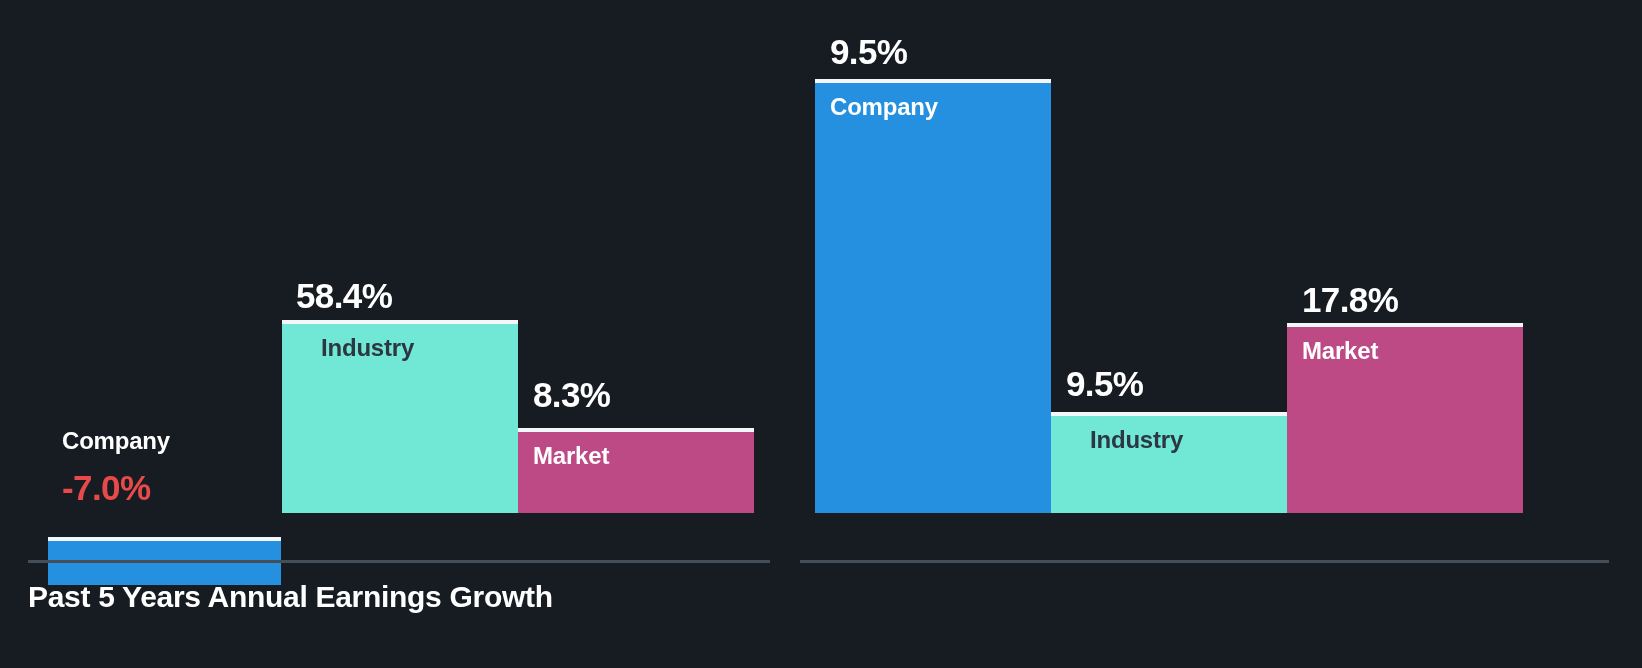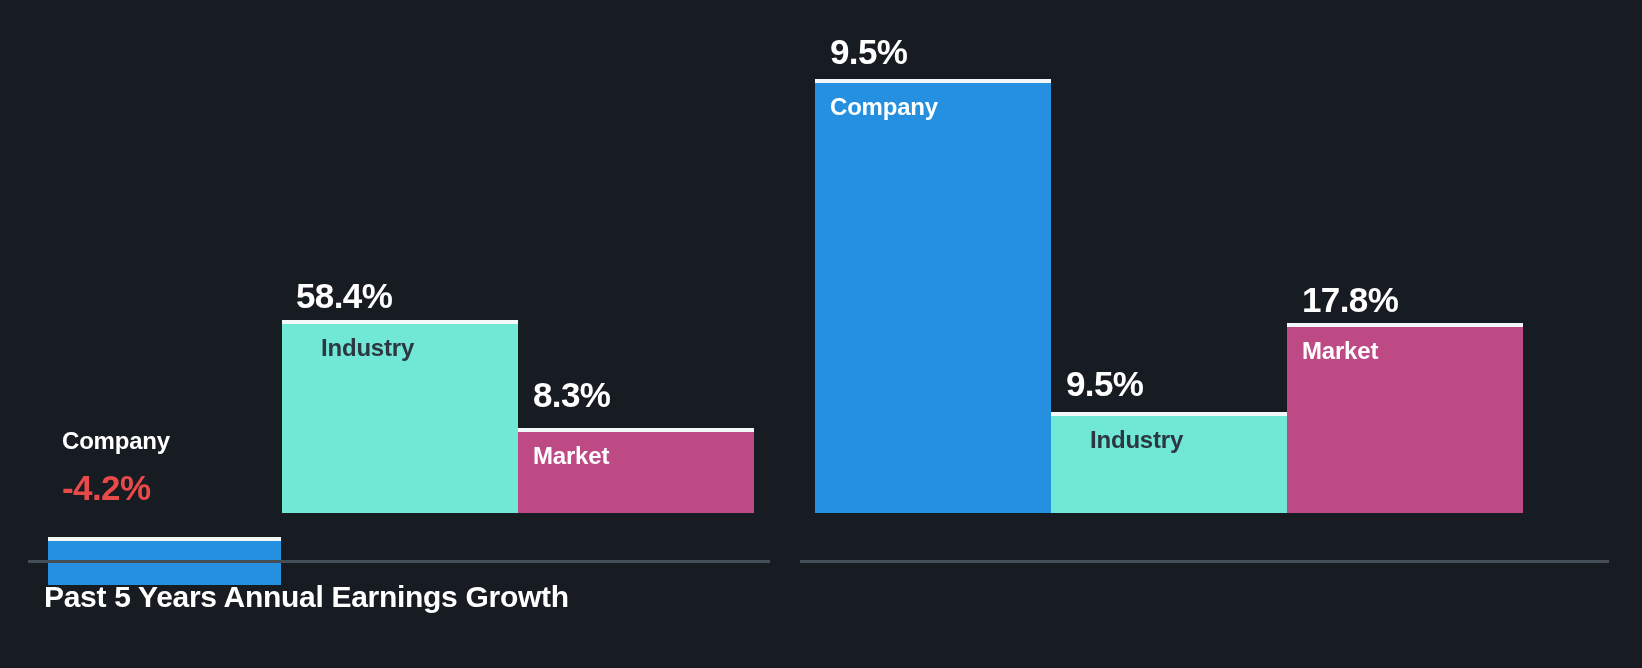--- a/index.html
+++ b/index.html
@@ -72,36 +72,35 @@
     z-index:1;
   }
 
   .chart-title {
     position:absolute;
     font-size:30px;
     font-weight:bold;
     color:#ffffff;
     letter-spacing:-0.3px;
     white-space:nowrap;
-    margin-left:16px;
   }
 </style>
 </head>
 <body>
 
 <div id="root">
 
   <div class="panel" id="panel-left">
     <div class="plot">
 
       <div class="bar neg" style="left:48px; top:537px; width:233px; height:48px;">
         <div class="bar-body" style="background:#2490df;"></div>
       </div>
       <div class="outside-label" style="left:62px; top:427px;">Company</div>
-      <div class="bar-value val-neg" style="left:62px; top:468px;">-4.2%</div>
+      <div class="bar-value val-neg" style="left:62px; top:468px;">-7.0%</div>
 
       <div class="bar pos" style="left:282px; top:320px; width:236px; height:193px;">
         <div class="bar-body" style="background:#71e7d6;"></div>
         <div class="bar-inner-label lbl-dark">Industry</div>
       </div>
       <div class="bar-value val-light" style="left:296px; top:276px;">58.4%</div>
 
       <div class="bar pos" style="left:518px; top:428px; width:236px; height:85px;">
         <div class="bar-body" style="background:#bd4a85;"></div>
         <div class="bar-inner-label lbl-light">Market</div>

